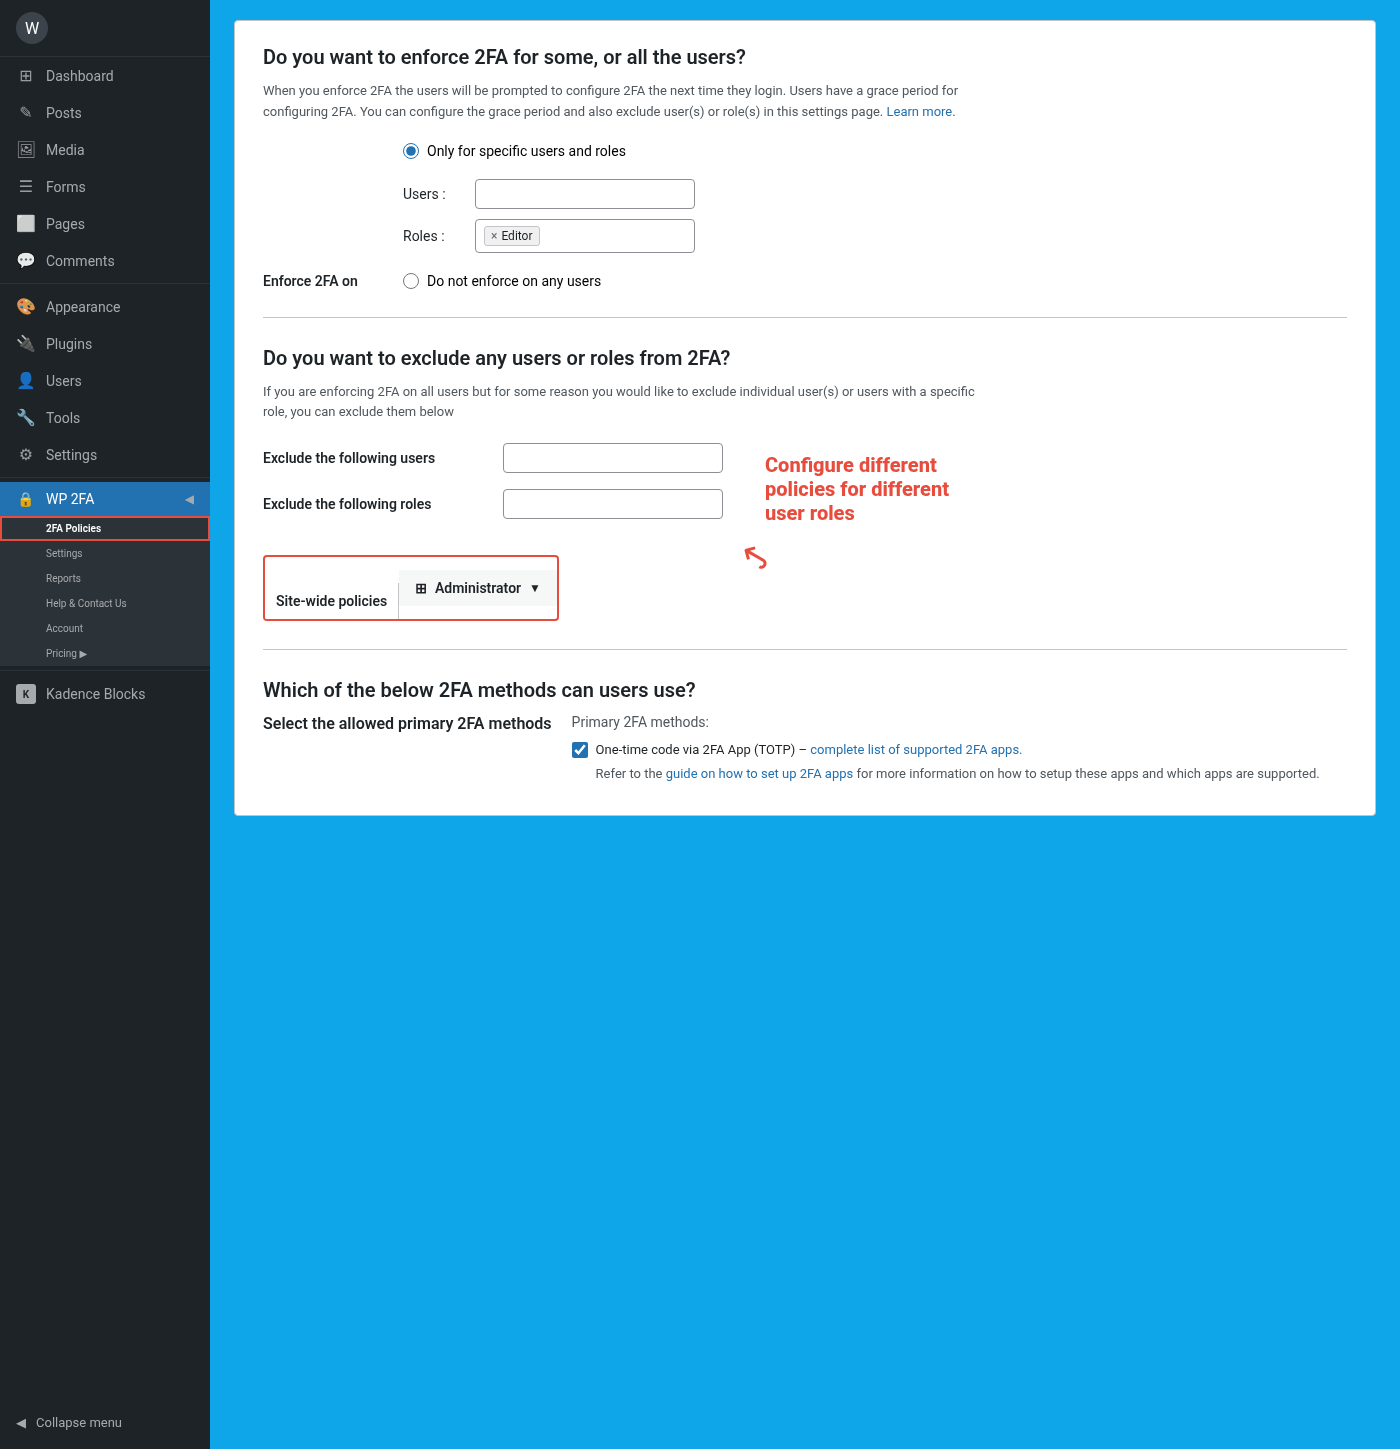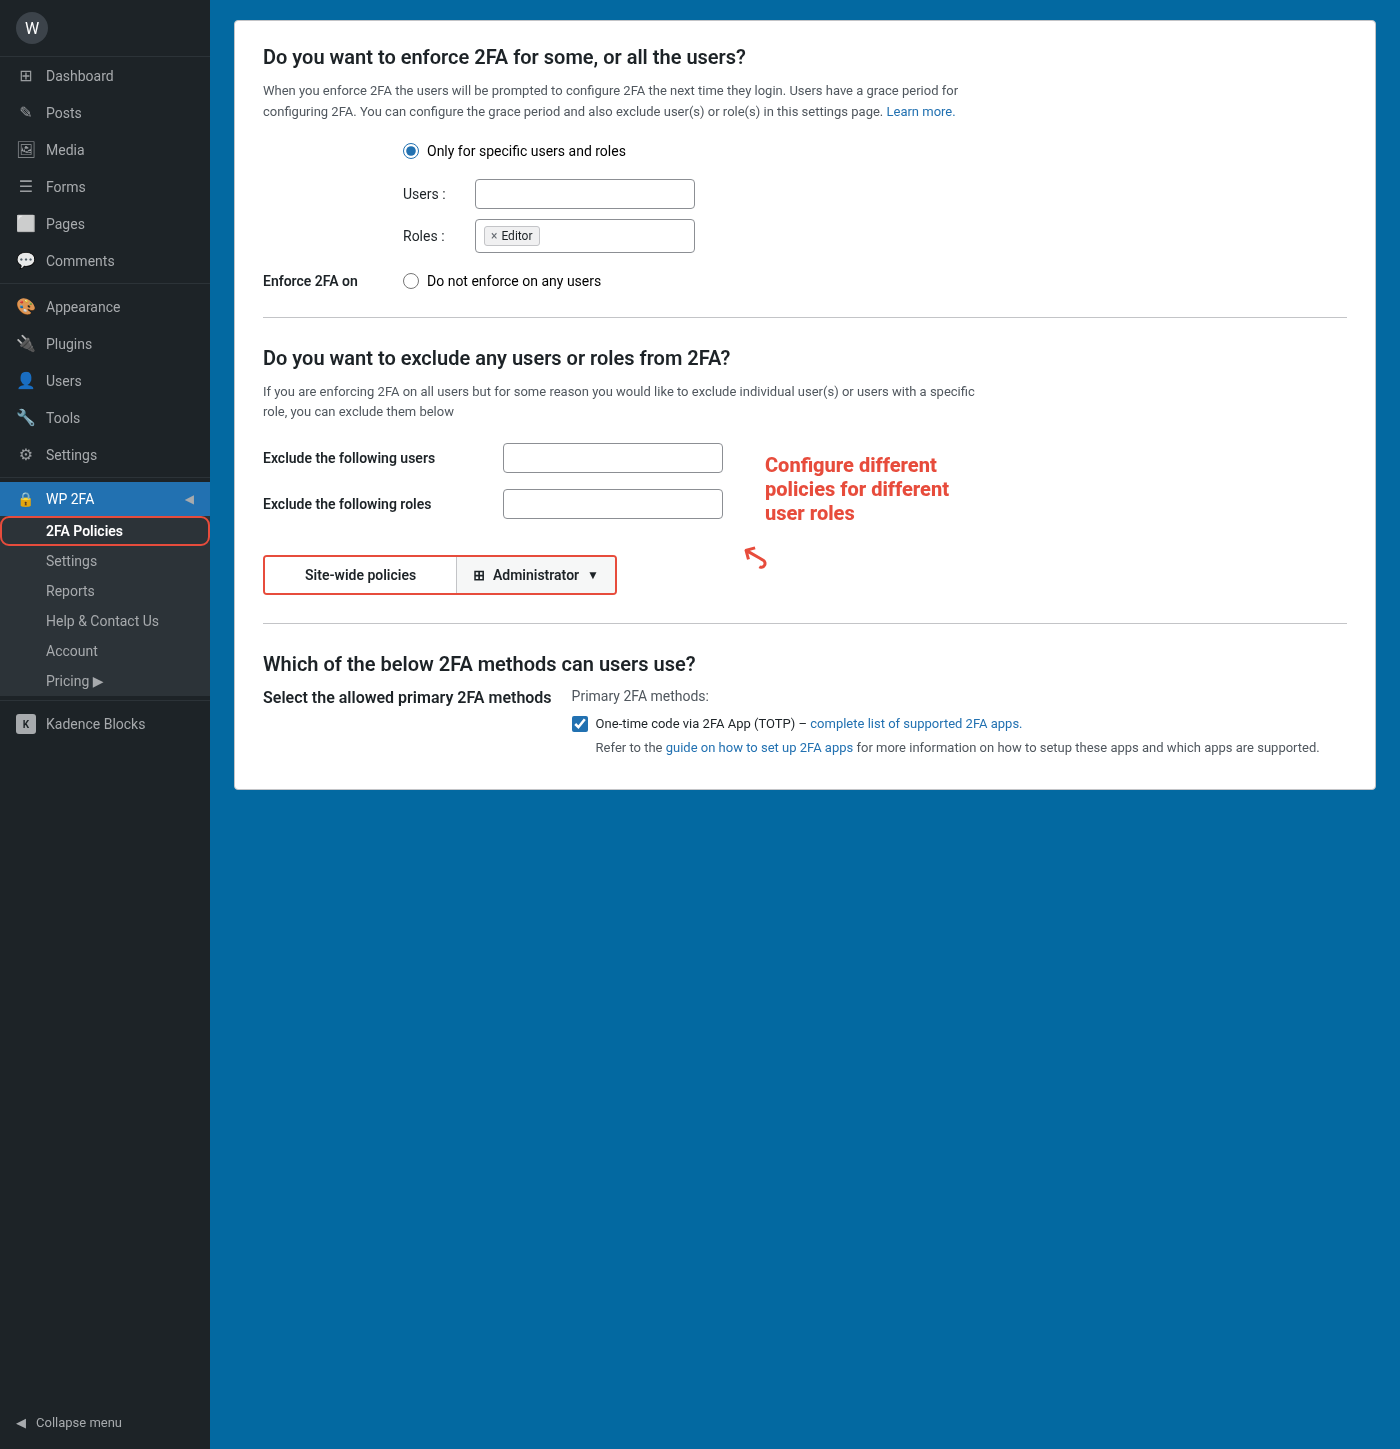--- a/index.html
+++ b/index.html
@@ -37,22 +37,21 @@
       text-decoration: none;
     }
     .sidebar-nav-item .nav-icon { width: 20px; text-align: center; font-size: 16px; opacity: 0.9; }
     
     .sidebar-submenu { background: #2c3338; }
     .sidebar-submenu-item {
       display: block;
       padding: 7px 16px 7px 46px;
       color: #a7aaad;
       cursor: pointer;
-      font-size: 14px;
-      border-radius: 9px;
+      font-size: 10px;
     }
     .sidebar-submenu-item.highlighted {
       background: #2c3338;
       color: #fff;
       font-weight: 600;
       border: 2px solid #e74c3c;
       padding: 5px 14px 5px 44px;
     }
 
     .sidebar-divider { height: 1px; background: #2c3338; margin: 4px 0; }
@@ -70,21 +69,21 @@
       color: #fff;
       background: #2271b1;
       cursor: pointer;
     }
     .wp2fa-header .nav-icon { width: 20px; text-align: center; }
 
     
     #main {
       flex: 1;
       padding: 20px 24px;
-      background: #0369a1;
+      background: #0ea5e9;
       overflow-y: auto;
     }
 
     .content-card {
       background: #fff;
       border: 1px solid #c3c4c7;
       border-radius: 4px;
       padding: 24px 28px;
       margin-bottom: 0;
     }
@@ -186,27 +185,28 @@
       display: flex;
       align-items: center;
       border: 2px solid #e74c3c;
       border-radius: 4px;
       overflow: hidden;
       width: fit-content;
       margin-bottom: 24px;
       background: #fff;
     }
     .tab-item {
-      padding: 10px 40px;
+      padding: 10px 11px;
       font-size: 14px;
       font-weight: 600;
       cursor: pointer;
       background: #fff;
       color: #1d2327;
       border-right: 1px solid #c3c4c7;
+      margin-top: 26px;
     }
     .tab-item:last-child { border-right: none; }
     .tab-dropdown {
       display: flex; align-items: center; gap: 8px;
       padding: 10px 16px;
       font-size: 14px;
       font-weight: 600;
       cursor: pointer;
       background: #f6f7f7;
       color: #1d2327;

